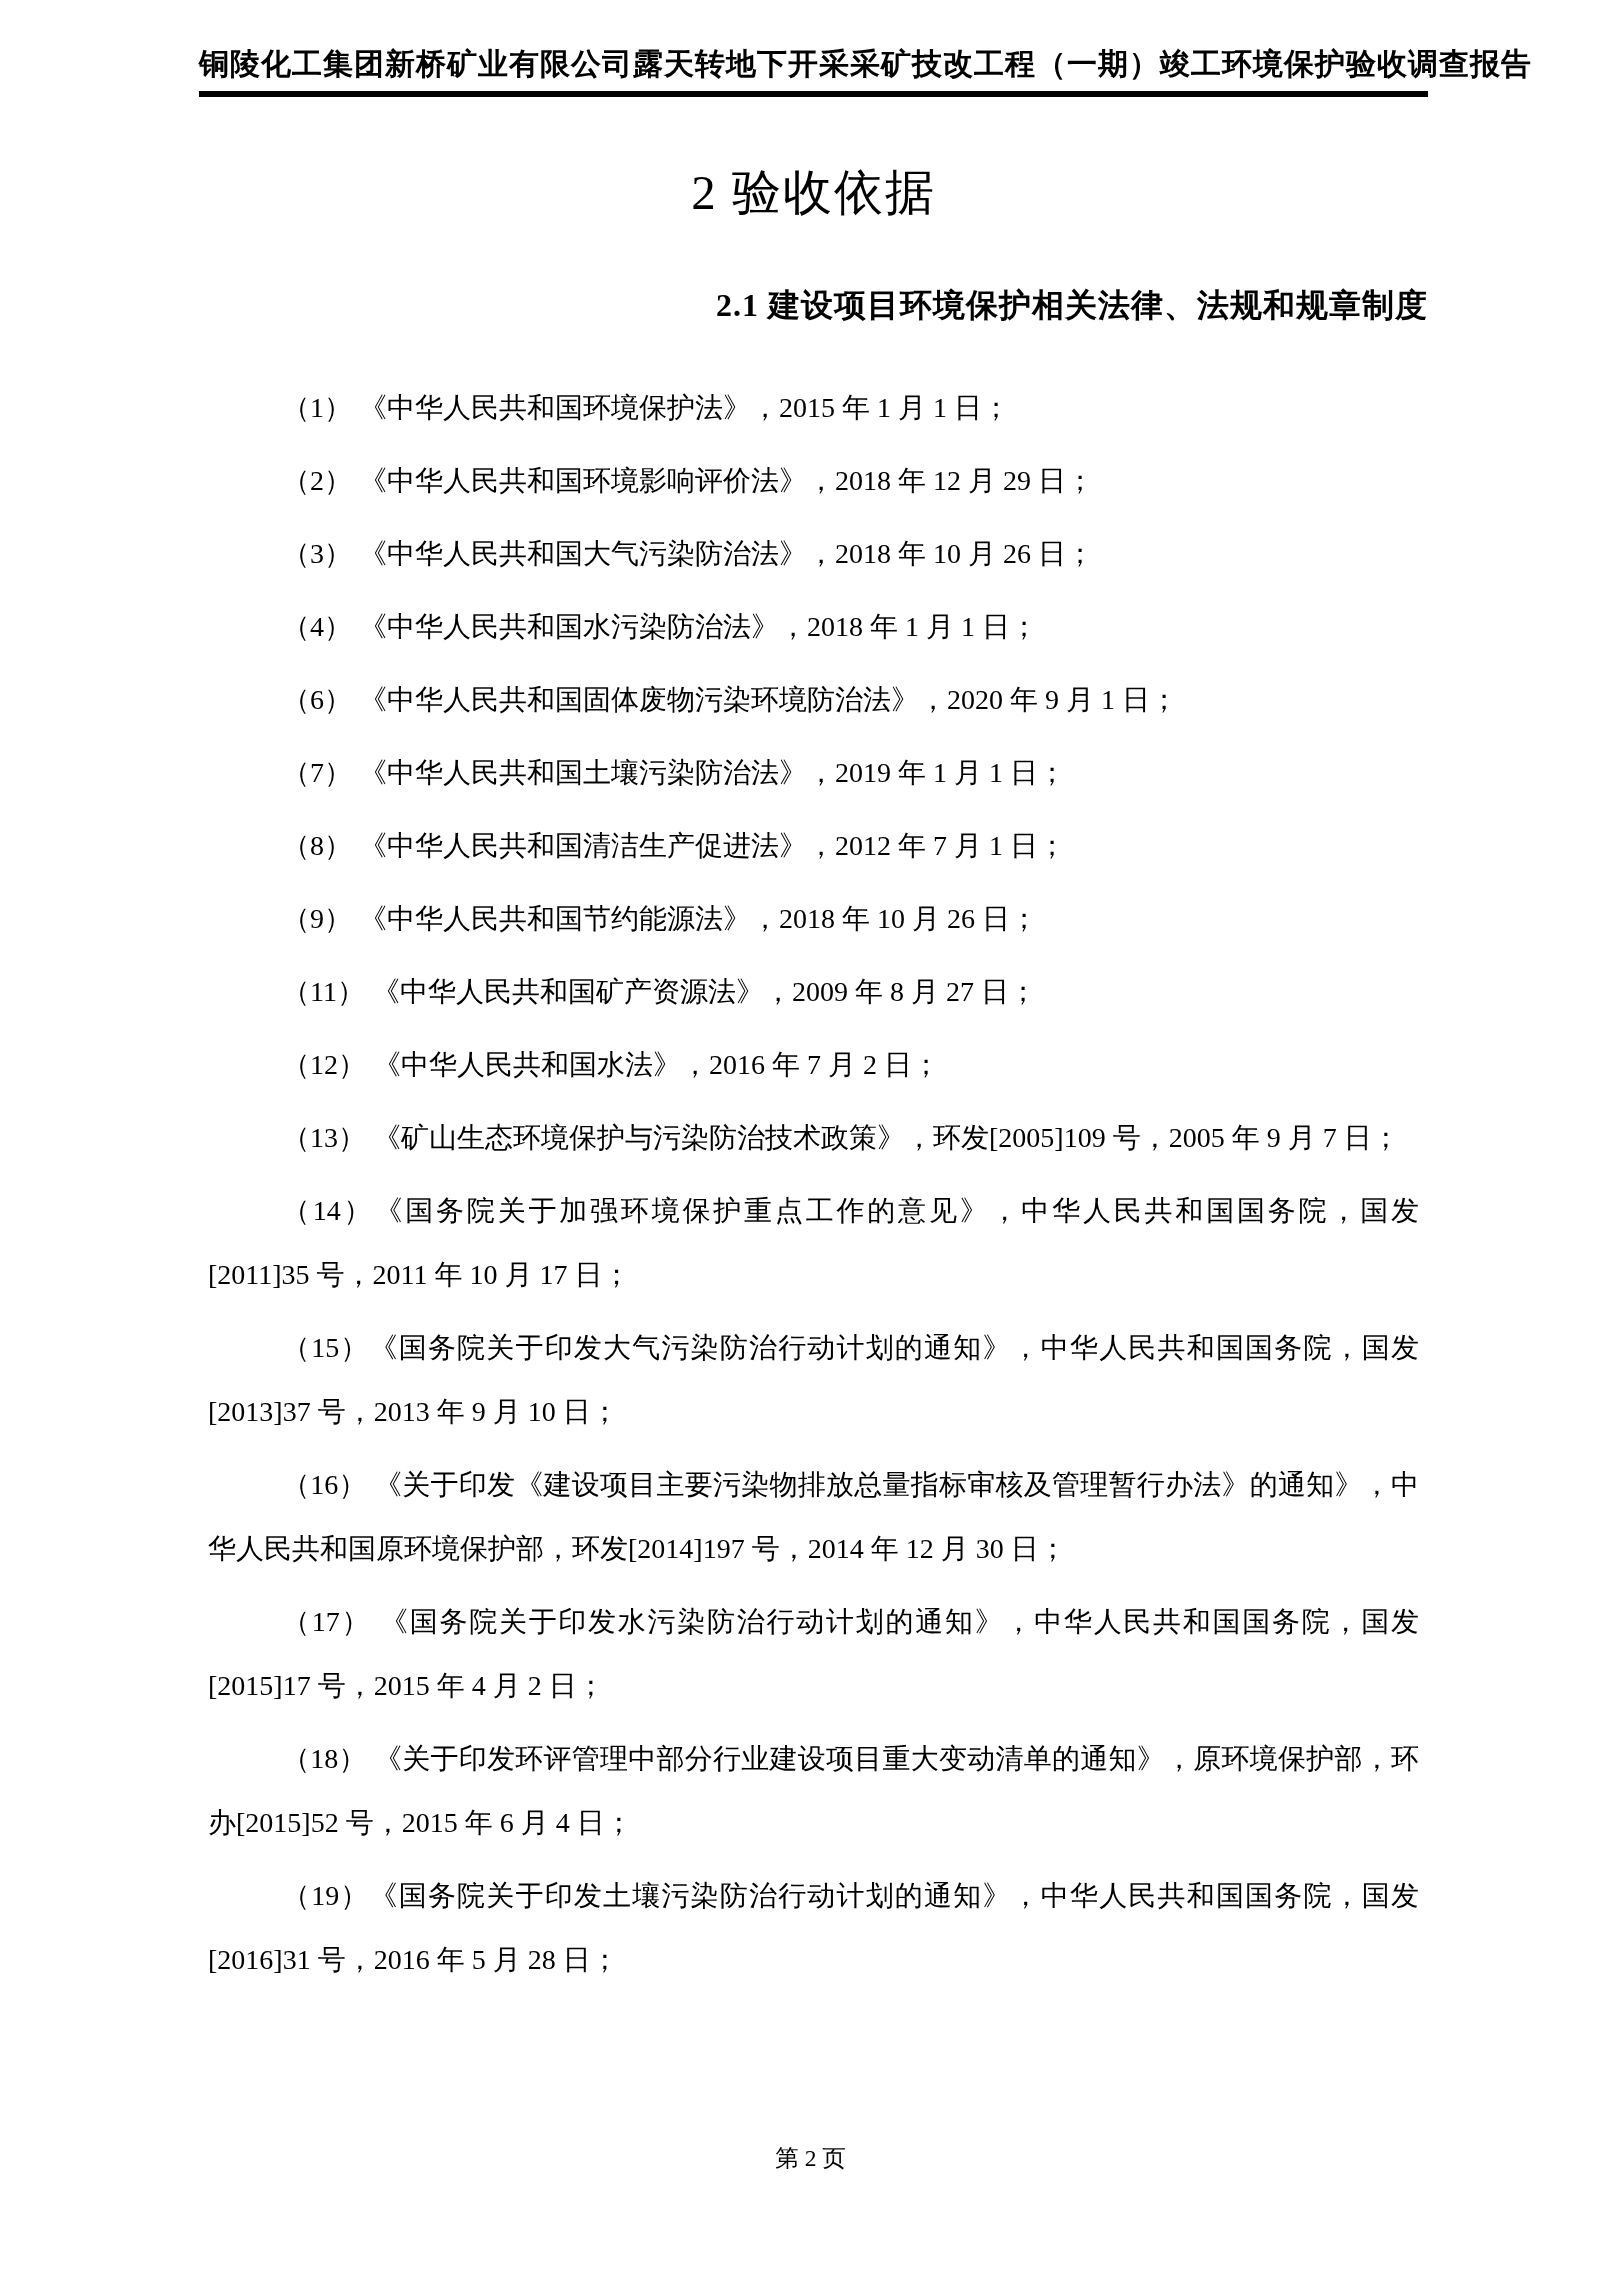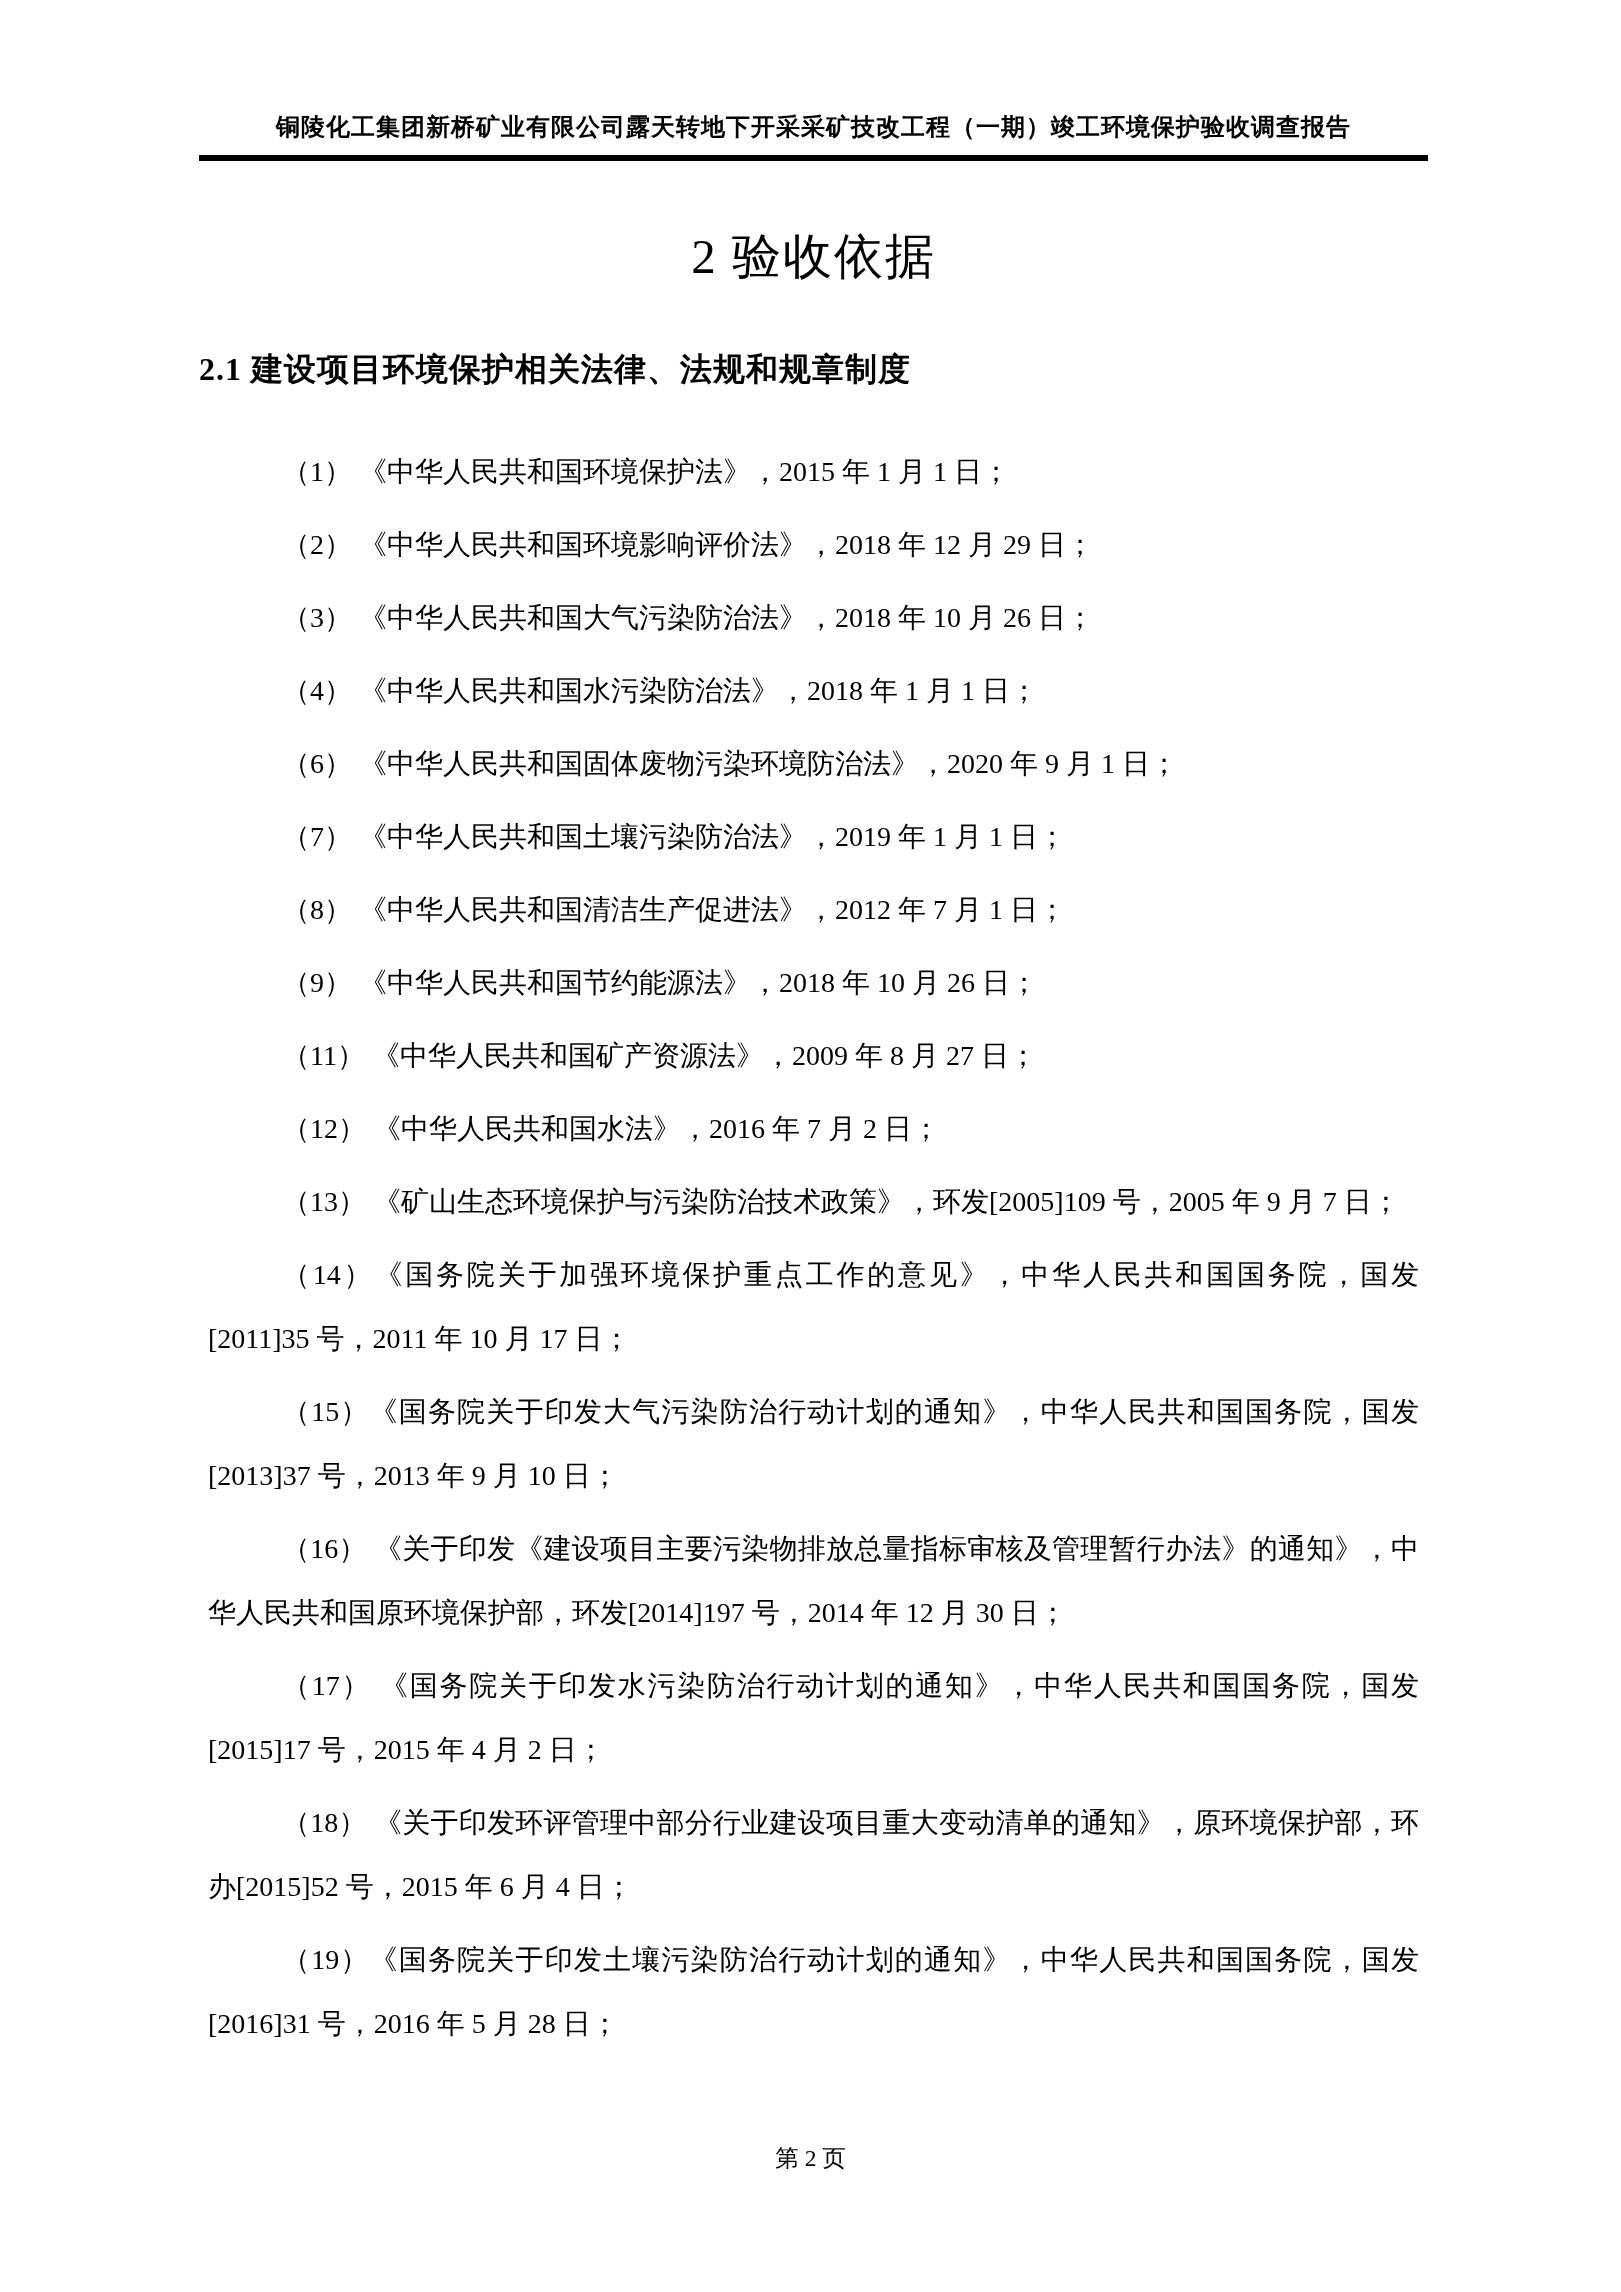--- a/index.html
+++ b/index.html
@@ -12,22 +12,22 @@
     width: 1621px;
     height: 2293px;
     background: #ffffff;
     color: #000000;
     font-family: "Liberation Serif", "DejaVu Serif", serif;
     box-sizing: border-box;
     padding: 0 193px 0 199px;
     overflow: hidden;
   }
   .header-text {
-    padding-top: 112px;
-    font-size: 24px;
+    padding-top: 48px;
+    font-size: 30px;
     line-height: 31px;
     font-weight: bold;
     text-align: center;
     letter-spacing: 1px;
     white-space: nowrap;
   }
   .header-rule {
     margin-top: 11.8px;
     height: 5.9px;
     background: #000000;
@@ -38,21 +38,21 @@
     line-height: 61px;
     font-weight: normal;
     text-align: center;
     letter-spacing: 2px;
   }
   .section-heading {
     margin: 61px 0 0 0;
     font-size: 32px;
     line-height: 43px;
     font-weight: bold;
-    text-align: left;
+    text-align: right;
     letter-spacing: 1px;
   }
   .reg-list {
     margin-top: 49px;
     font-size: 28px;
     line-height: 64px;
   }
   .reg-item {
     margin: 9px;
     text-indent: 74px;

